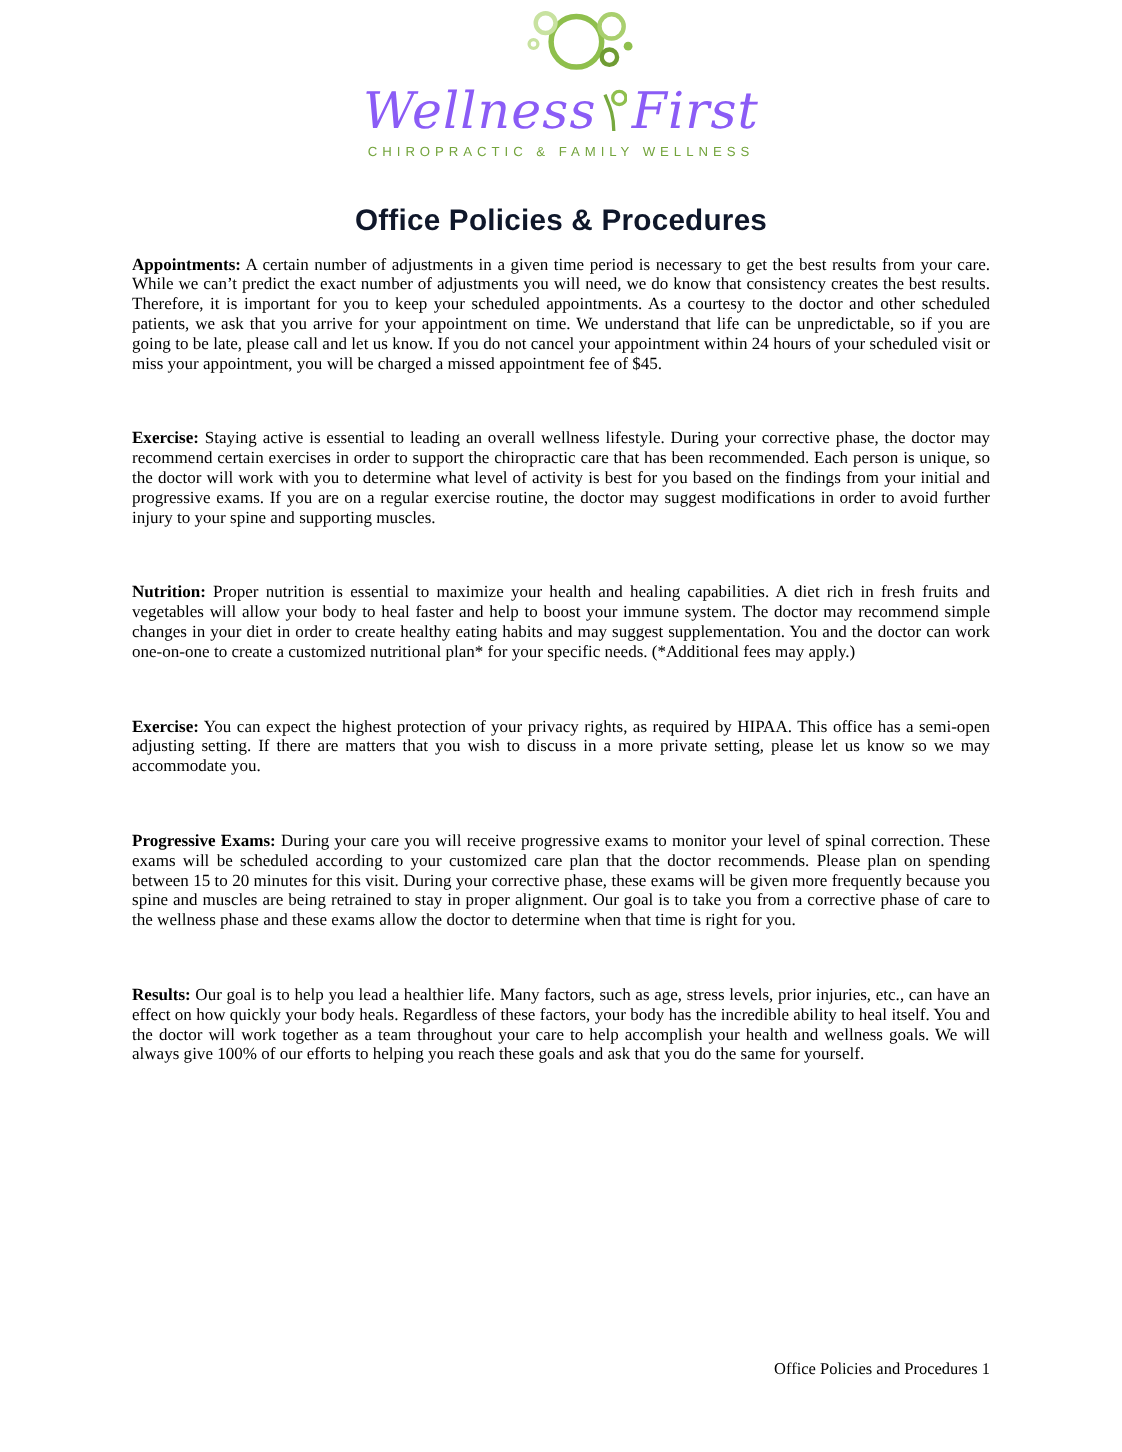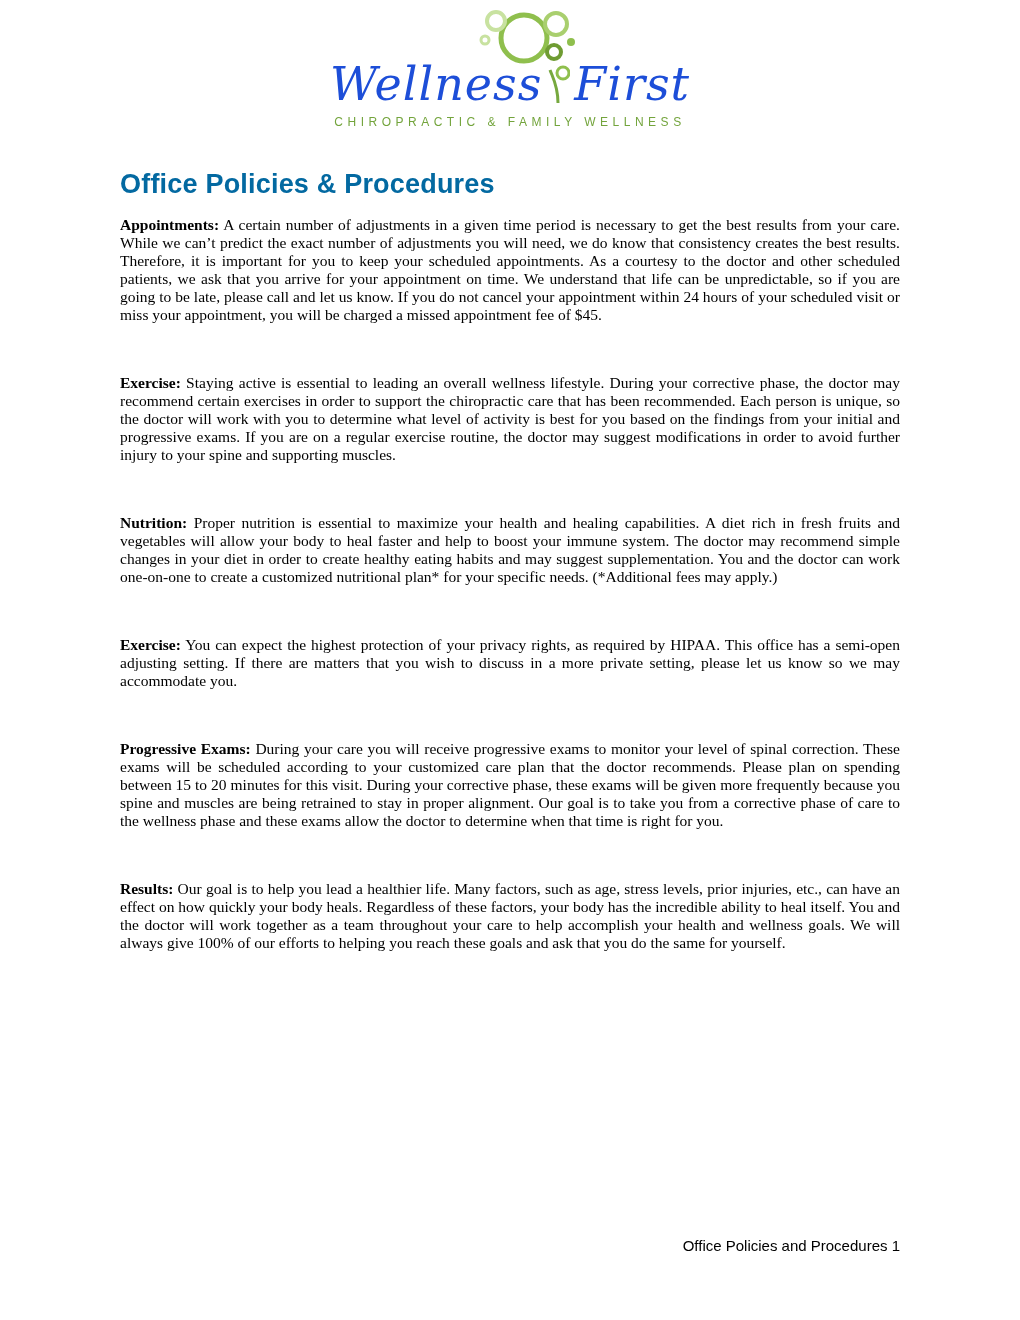--- a/index.html
+++ b/index.html
@@ -22,42 +22,43 @@
   .logo { text-align: center; }
   .logo-circles {
     display: block;
     margin: 0 auto -10px;
     transform: translateX(22px);
   }
   .logo-name {
     font-family: "DejaVu Serif", serif;
     font-style: italic;
     font-size: 46px;
-    color: #1d4ed8;
+    color: #8b5cf6;
     line-height: 1.05;
     letter-spacing: 1px;
+    margin-top: 16px;
   }
   .logo-name .sprout {
     display: inline-block;
     vertical-align: baseline;
     margin: 0 4px -4px 4px;
   }
   .logo-tagline {
     font-size: 12px;
     font-weight: normal;
     letter-spacing: 4.5px;
     color: #73a43c;
     margin-top: 7px;
   }
   
   h1.doc-title {
-    text-align: left;
+    text-align: center;
     font-size: 27px;
     font-weight: bold;
-    color: #0369a1;
+    color: #0f172a;
     margin: 40px 0 0 0;
     letter-spacing: 0.2px;
   }
   
   .content {
     margin-top: 16px;
     font-size: 15.5px;
     line-height: 18px;
     text-align: justify;
     font-family: Liberation Serif, serif;
@@ -65,20 +66,21 @@
   .content p { margin: 0 0 50px 0; }
   .content p:last-child { margin-bottom: 0; }
   .lbl { font-weight: bold; }
   
   .footer {
     position: absolute;
     top: 1237px;
     right: 120px;
     font-size: 15px;
     color: #000000;
+    font-family: Liberation Serif, serif;
   }
 </style>
 </head>
 <body>
 
 <div class="page">
 
   <header class="logo">
     <svg class="logo-circles" width="120" height="62" viewBox="0 0 120 62" aria-hidden="true">
       <circle cx="52" cy="30" r="23" fill="none" stroke="#8fbf4d" stroke-width="5"></circle>

